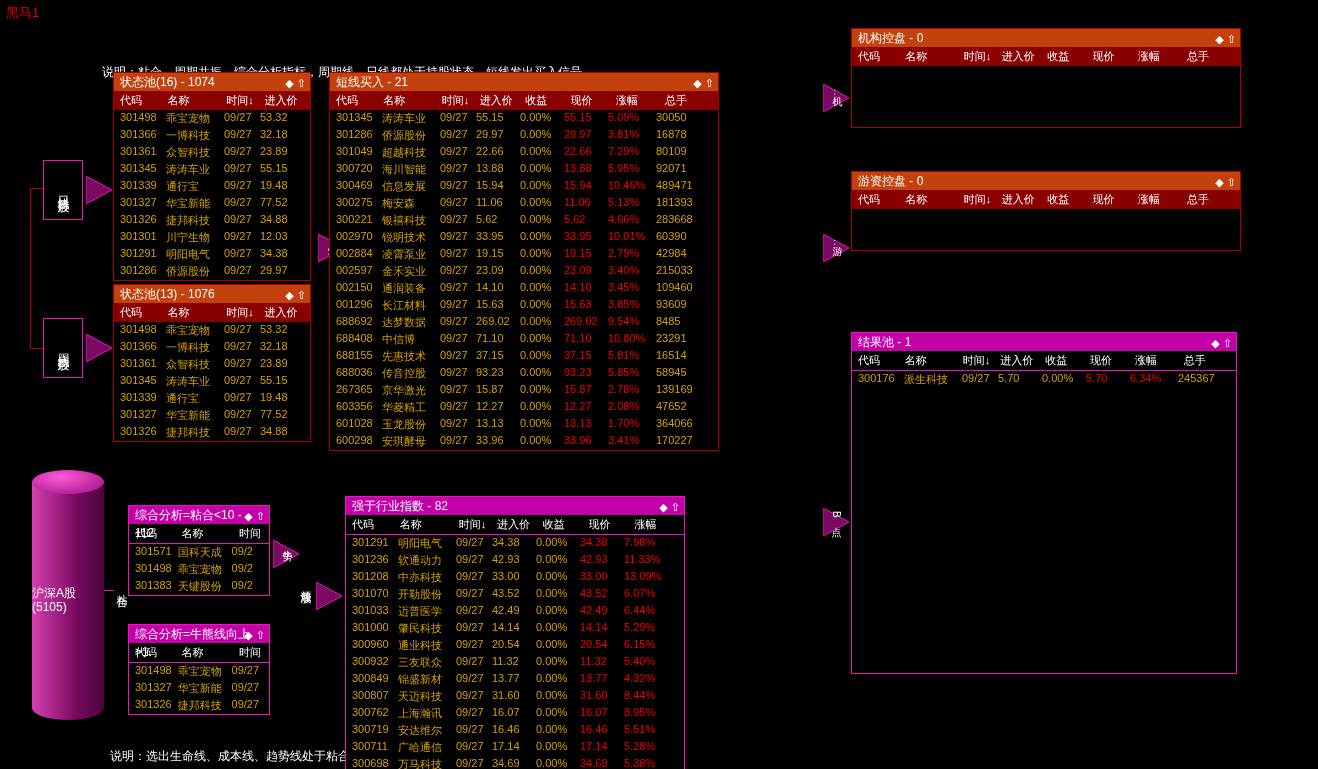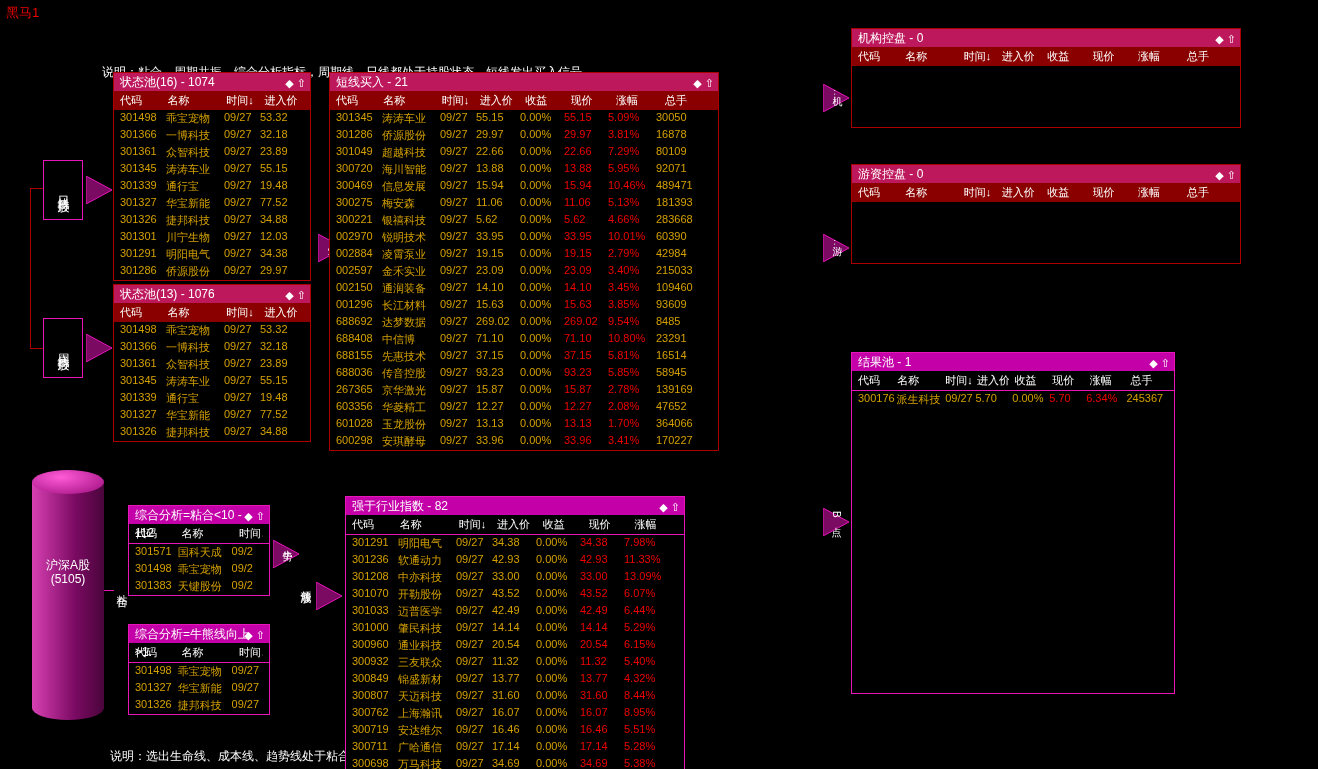--- a/index.html
+++ b/index.html
@@ -18,38 +18,38 @@
 .c-time{width:34px;color:#d4a000}
 .c-in{width:42px;color:#d4a000}
 .c-rev{width:42px;color:#d4a000}
 .c-price{width:42px;color:#e00}
 .c-chg{width:46px;color:#e00}
 .c-vol{width:50px;color:#d4a000}
 .hdr .c{color:#fff}
 
 
 .t-maroon{border-color:#a00}
-.t-maroon .panel-title{background:#be185d;color:#fff}
+.t-maroon .panel-title{background:#c2410c;color:#fff}
 .t-maroon .panel-hdr{background:#8a0000;color:#fff}
 
 .t-mag{border-color:#e815b8}
 .t-mag .panel-title{background:#c400a8;color:#fff}
 .t-mag .panel-hdr{background:#000;color:#fff;border-bottom:1px solid #e815b8}
 
 .stage{position:absolute;border:1px solid #e815b8;width:40px;display:flex;align-items:center;justify-content:center;writing-mode:vertical-rl;color:#fff;font-size:12px;letter-spacing:2px;padding:4px 0}
 
 .tri{position:absolute}
 .tri svg{display:block}
 .tri-label{position:absolute;color:#fff;font-size:10px;writing-mode:vertical-rl;letter-spacing:1px}
 .mini-label{color:#fff;font-size:11px;writing-mode:vertical-rl;letter-spacing:1px;position:absolute}
 
 .cylinder{position:absolute;left:32px;top:470px;width:72px}
 .cyl-top{width:72px;height:24px;border-radius:50%;background:radial-gradient(ellipse at 40% 30%,#ff5bd8,#9c0b7c);position:relative;z-index:2}
 .cyl-body{width:72px;height:238px;background:linear-gradient(90deg,#d840b3,#7a0a62 60%,#4a053b);margin-top:-12px;border-bottom-left-radius:36px 12px;border-bottom-right-radius:36px 12px;position:relative;z-index:1}
-.cyl-text{position:absolute;top:88px;width:72px;text-align:center;color:#fff;font-size:12px;z-index:3;line-height:14px}
+.cyl-text{position:absolute;top:116px;width:72px;text-align:left;color:#fff;font-size:12px;z-index:3;line-height:14px}
 
 .line{position:absolute;background:#e815b8}
 .line-maroon{background:#a00}
 </style>
 </head>
 <body>
 
 <div class="title">黑马1</div>
 <div class="desc" style="left:102px;top:64px">说明：粘合，周期共振，综合分析指标，周期线、日线都处于持股状态，短线发出买入信号</div>
 <div class="desc" style="left:110px;top:748px">说明：选出生命线、成本线、趋势线处于粘合状态，走势强于大盘及相关板块，发出B点。</div>
@@ -658,35 +658,35 @@
       <span class="c c-name">名称</span>
       <span class="c c-time">时间↓</span>
       <span class="c c-in">进入价</span>
       <span class="c c-rev">收益</span>
       <span class="c c-price">现价</span>
       <span class="c c-chg">涨幅</span>
       <span class="c c-vol">总手</span>
     </div>
 </div>
 
-<div class="panel t-maroon" style="left:851px;top:164px;width:390px;height:100px">
+<div class="panel t-maroon" style="left:851px;top:171px;width:390px;height:80px">
   <div class="panel-title"><span>游资控盘 - 0</span><span class="icons">◆ ⇧</span></div>
   <div class="panel-hdr hdr">
       <span class="c c-code">代码</span>
       <span class="c c-name">名称</span>
       <span class="c c-time">时间↓</span>
       <span class="c c-in">进入价</span>
       <span class="c c-rev">收益</span>
       <span class="c c-price">现价</span>
       <span class="c c-chg">涨幅</span>
       <span class="c c-vol">总手</span>
     </div>
 </div>
 
-<div class="panel t-mag" style="left:851px;top:352px;width:324px;height:342px">
+<div class="panel t-mag" style="left:851px;top:332px;width:386px;height:342px">
   <div class="panel-title"><span>结果池 - 1</span><span class="icons">◆ ⇧</span></div>
   <div class="panel-hdr hdr">
       <span class="c c-code">代码</span>
       <span class="c c-name">名称</span>
       <span class="c c-time">时间↓</span>
       <span class="c c-in">进入价</span>
       <span class="c c-rev">收益</span>
       <span class="c c-price">现价</span>
       <span class="c c-chg">涨幅</span>
       <span class="c c-vol">总手</span>

